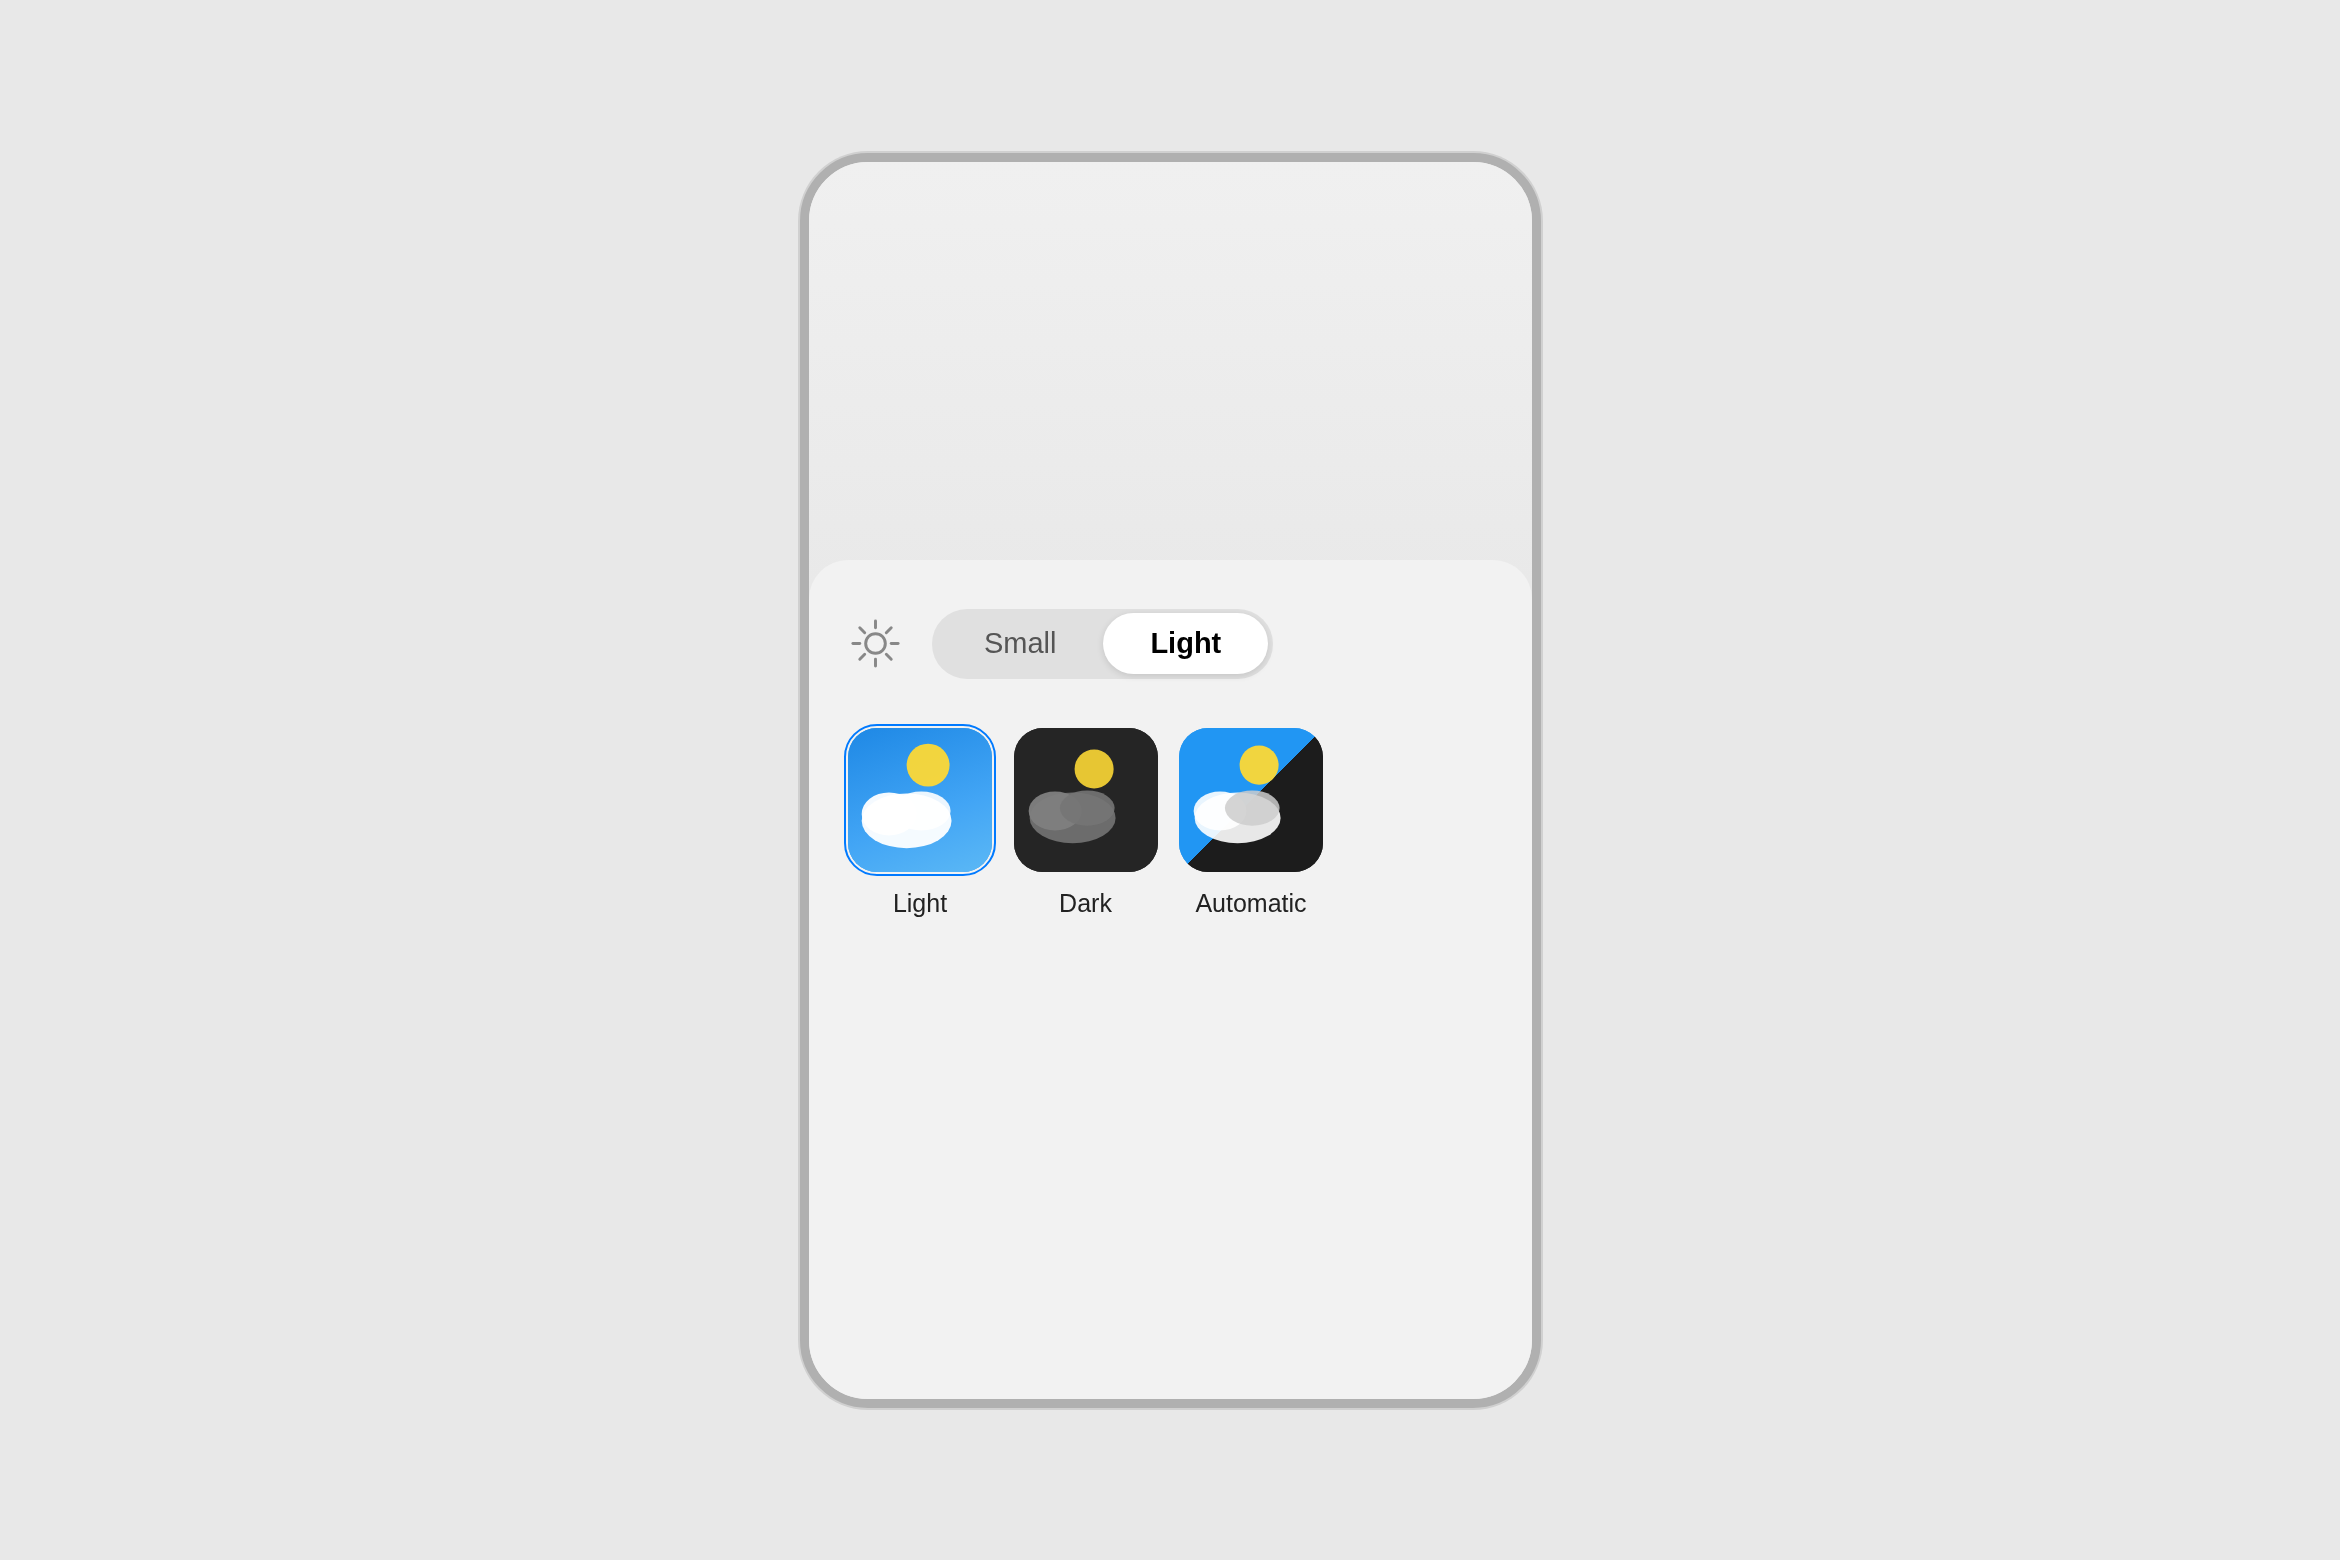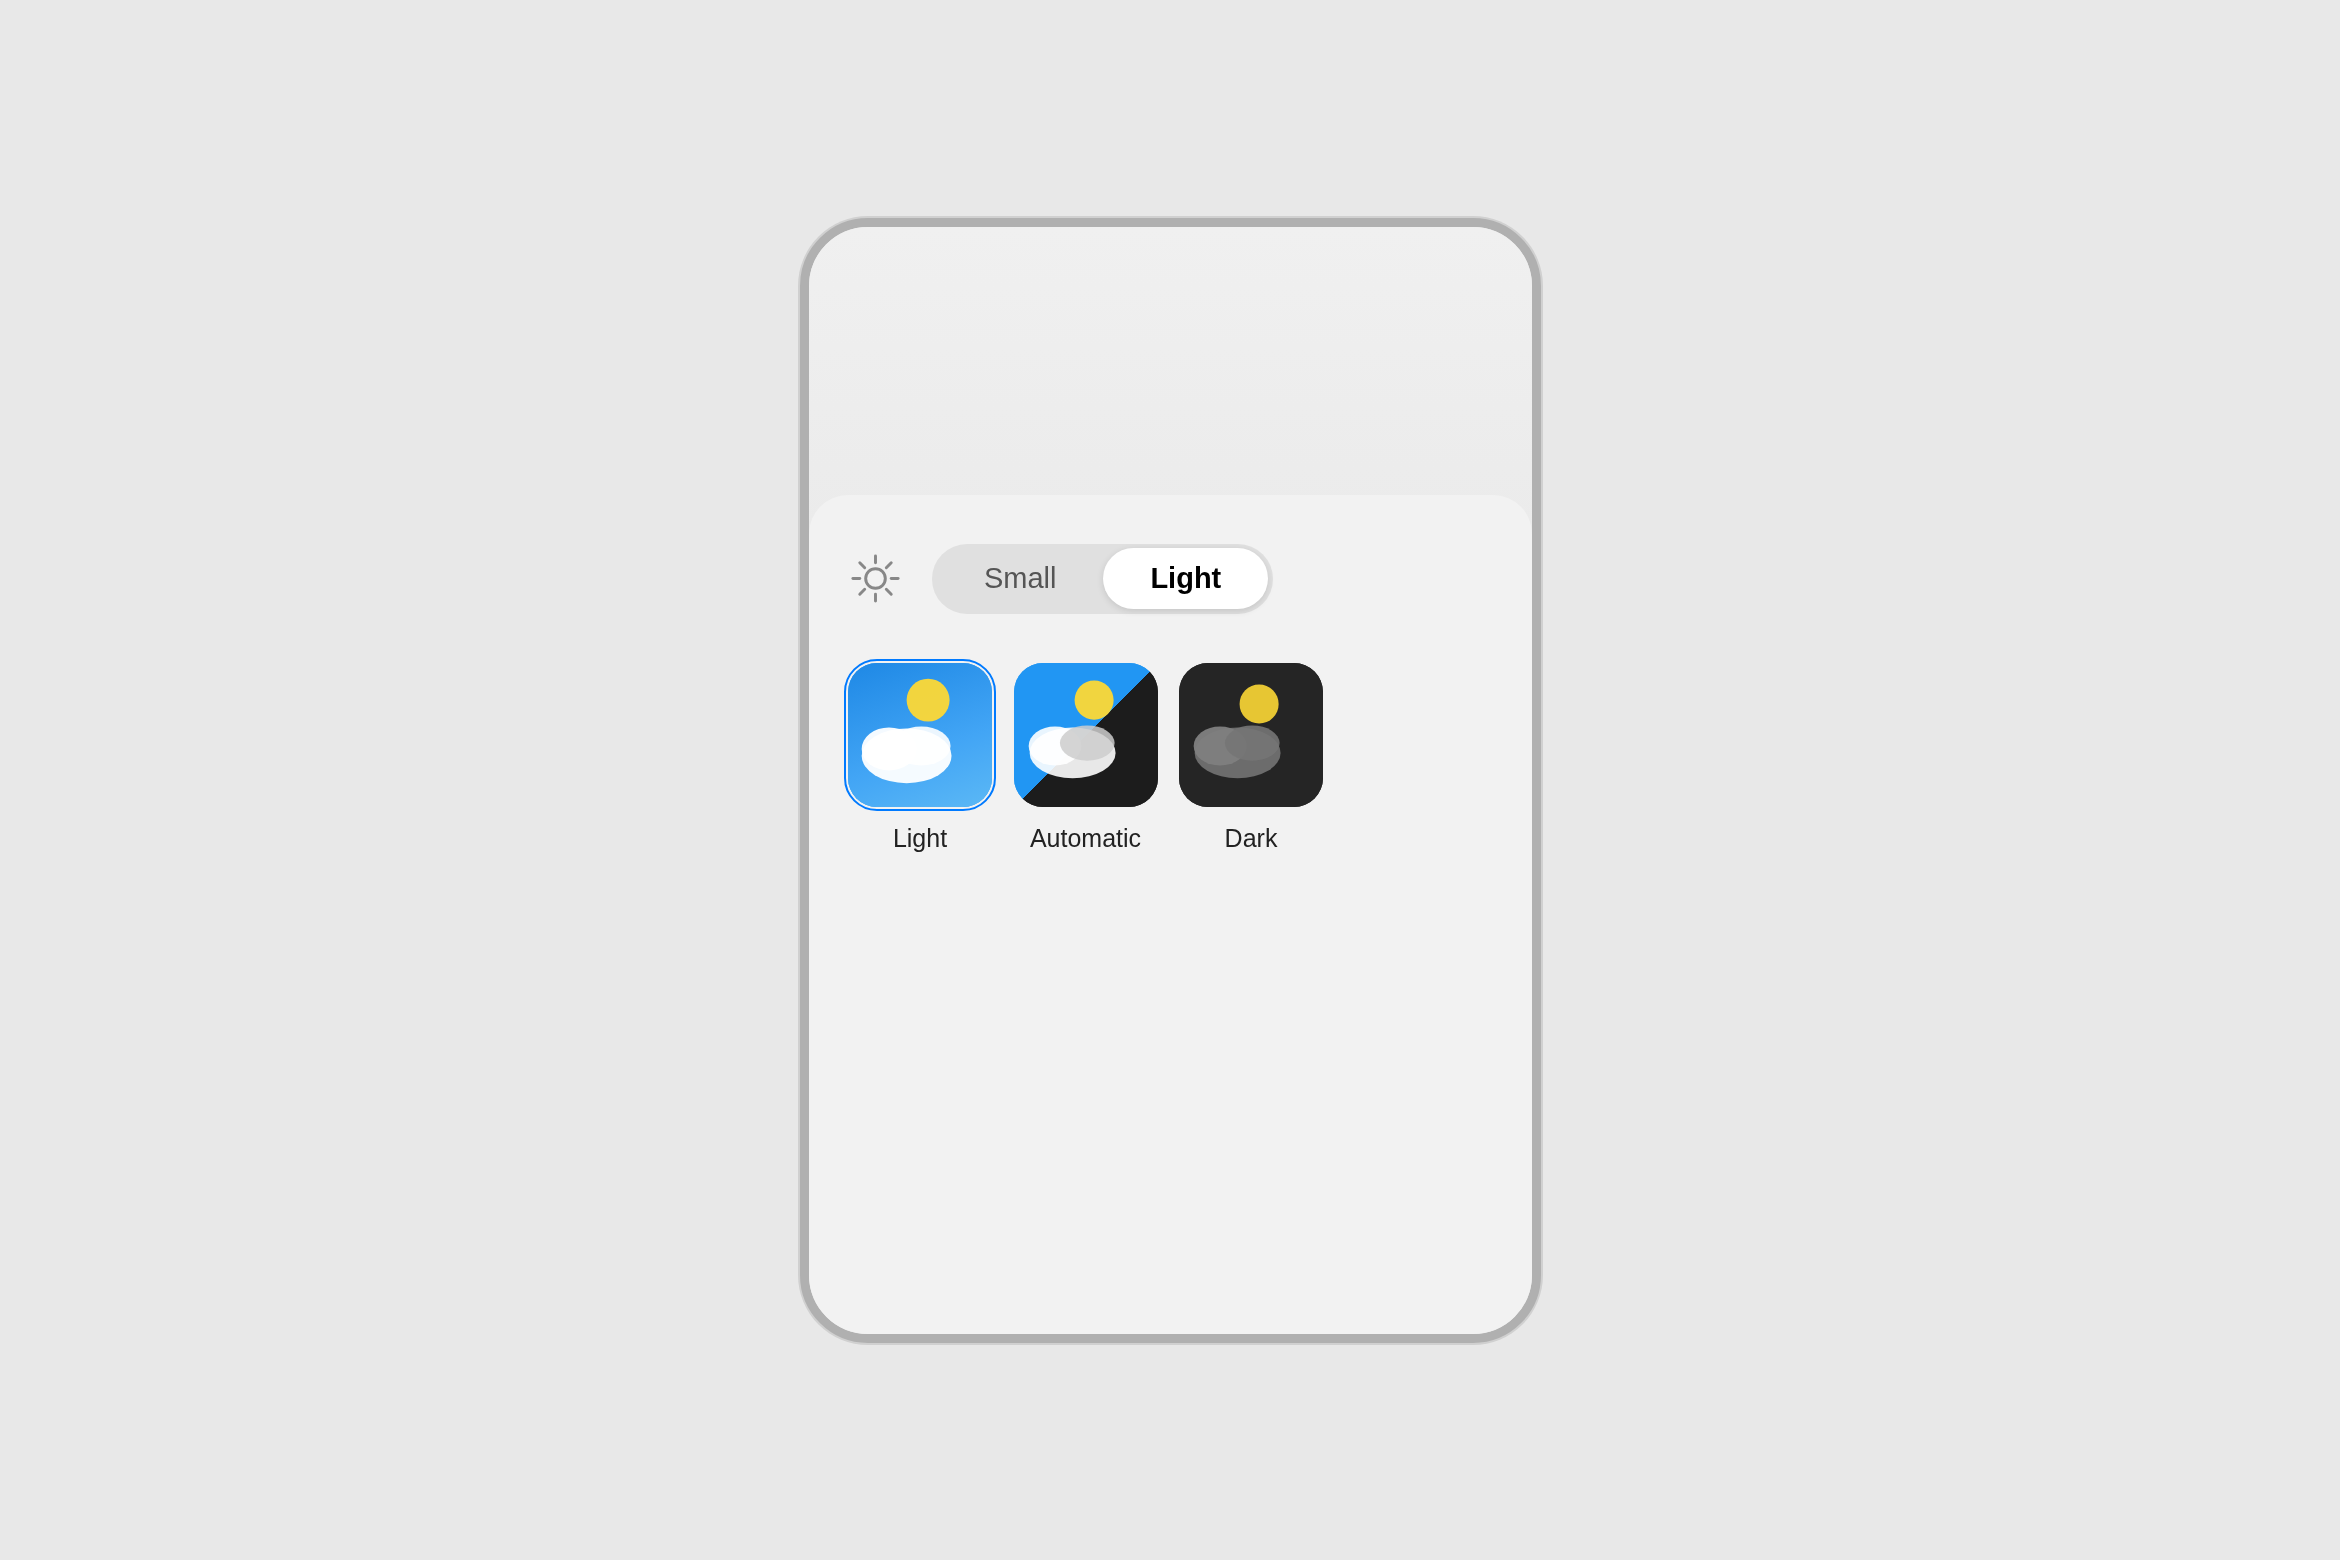--- a/index.html
+++ b/index.html
@@ -10,21 +10,21 @@
       background: #e8e8e8;
       display: flex;
       align-items: center;
       justify-content: center;
       font-family: -apple-system, BlinkMacSystemFont, 'SF Pro Display', 'Helvetica Neue', sans-serif;
       overflow: hidden;
     }
 
     .phone-frame {
       width: 741px;
-      height: 1125px;
+      height: 1255px;
       background: #f5f5f5;
       border-radius: 68px;
       border: 9.8px solid #b0b0b0;
       position: relative;
       overflow: hidden;
       box-shadow: 0 0 0 2px #d0d0d0, inset 0 0 0 2px #e8e8e8;
     }
 
     
     .upper-area {
@@ -307,49 +307,49 @@
               <ellipse cx="60" cy="95" rx="46" ry="28" fill="white" opacity="0.95"></ellipse>
               <ellipse cx="42" cy="88" rx="28" ry="22" fill="white" opacity="0.95"></ellipse>
               <ellipse cx="75" cy="85" rx="30" ry="20" fill="white" opacity="0.9"></ellipse>
             </svg>
           </div>
         </div>
         <span class="widget-label">Light</span>
       </div>
 
       <div class="widget-item">
+        <div class="widget-icon widget-dark">
+          <div class="widget-dark-content">
+            <svg width="127" height="127" viewBox="0 0 130 130" style="position:absolute;top:0;left:0;">
+
+              <circle cx="82" cy="42" r="20" fill="#FDD835" opacity="0.9"></circle>
+
+              <ellipse cx="60" cy="92" rx="44" ry="26" fill="#707070" opacity="0.95"></ellipse>
+              <ellipse cx="42" cy="85" rx="27" ry="20" fill="#808080" opacity="0.95"></ellipse>
+              <ellipse cx="75" cy="82" rx="28" ry="18" fill="#757575" opacity="0.9"></ellipse>
+            </svg>
+          </div>
+        </div>
+        <span class="widget-label">Dark</span>
+      </div>
+
+      <div class="widget-item">
         <div class="widget-icon widget-auto">
           <div class="widget-auto-content" style="background: linear-gradient(135deg, #2196F3 50%, #1c1c1c 50%);">
             <svg width="127" height="127" viewBox="0 0 130 130" style="position:absolute;top:0;left:0;">
 
               <circle cx="82" cy="38" r="20" fill="#FDD835" opacity="0.95"></circle>
 
               <ellipse cx="60" cy="92" rx="44" ry="26" fill="white" opacity="0.9"></ellipse>
               <ellipse cx="42" cy="85" rx="27" ry="20" fill="white" opacity="0.9"></ellipse>
               <ellipse cx="75" cy="82" rx="28" ry="18" fill="#ccc" opacity="0.85"></ellipse>
             </svg>
           </div>
         </div>
         <span class="widget-label">Automatic</span>
       </div>
 
-      <div class="widget-item">
-        <div class="widget-icon widget-dark">
-          <div class="widget-dark-content">
-            <svg width="127" height="127" viewBox="0 0 130 130" style="position:absolute;top:0;left:0;">
-
-              <circle cx="82" cy="42" r="20" fill="#FDD835" opacity="0.9"></circle>
-
-              <ellipse cx="60" cy="92" rx="44" ry="26" fill="#707070" opacity="0.95"></ellipse>
-              <ellipse cx="42" cy="85" rx="27" ry="20" fill="#808080" opacity="0.95"></ellipse>
-              <ellipse cx="75" cy="82" rx="28" ry="18" fill="#757575" opacity="0.9"></ellipse>
-            </svg>
-          </div>
-        </div>
-        <span class="widget-label">Dark</span>
-      </div>
-
 
     </div>
   </div>
 
 </div>
 
 
 </body></html>

